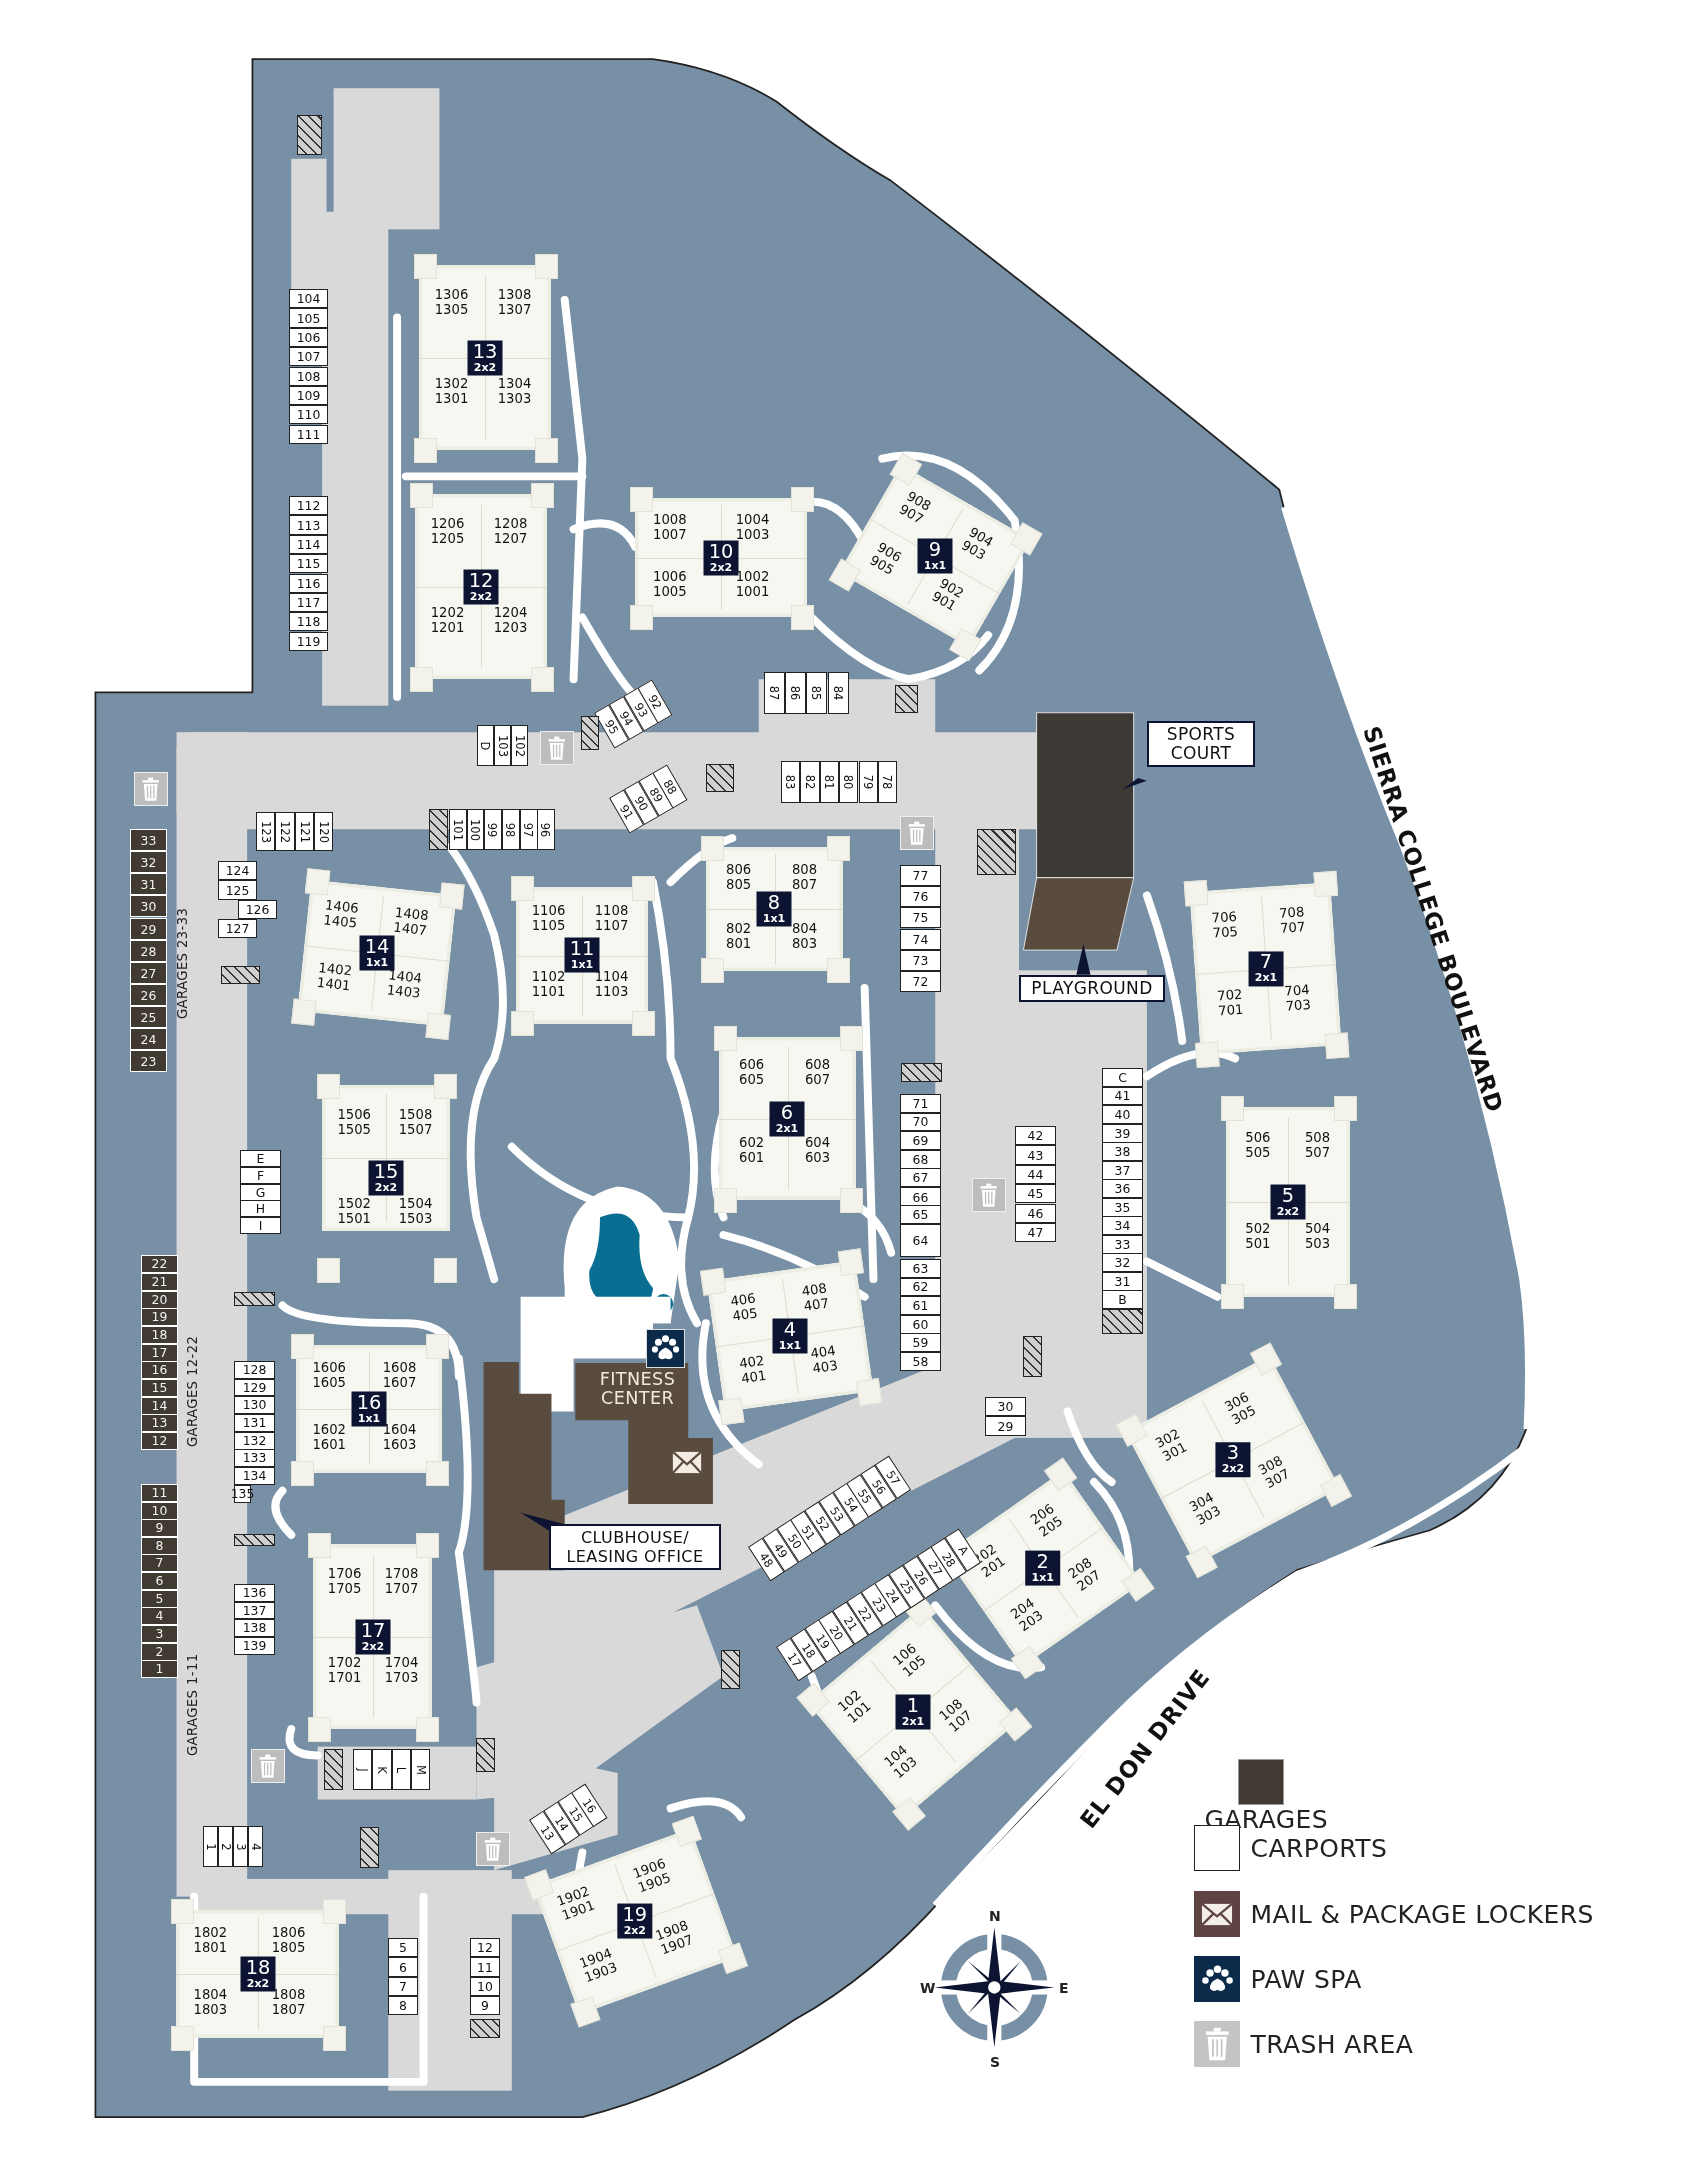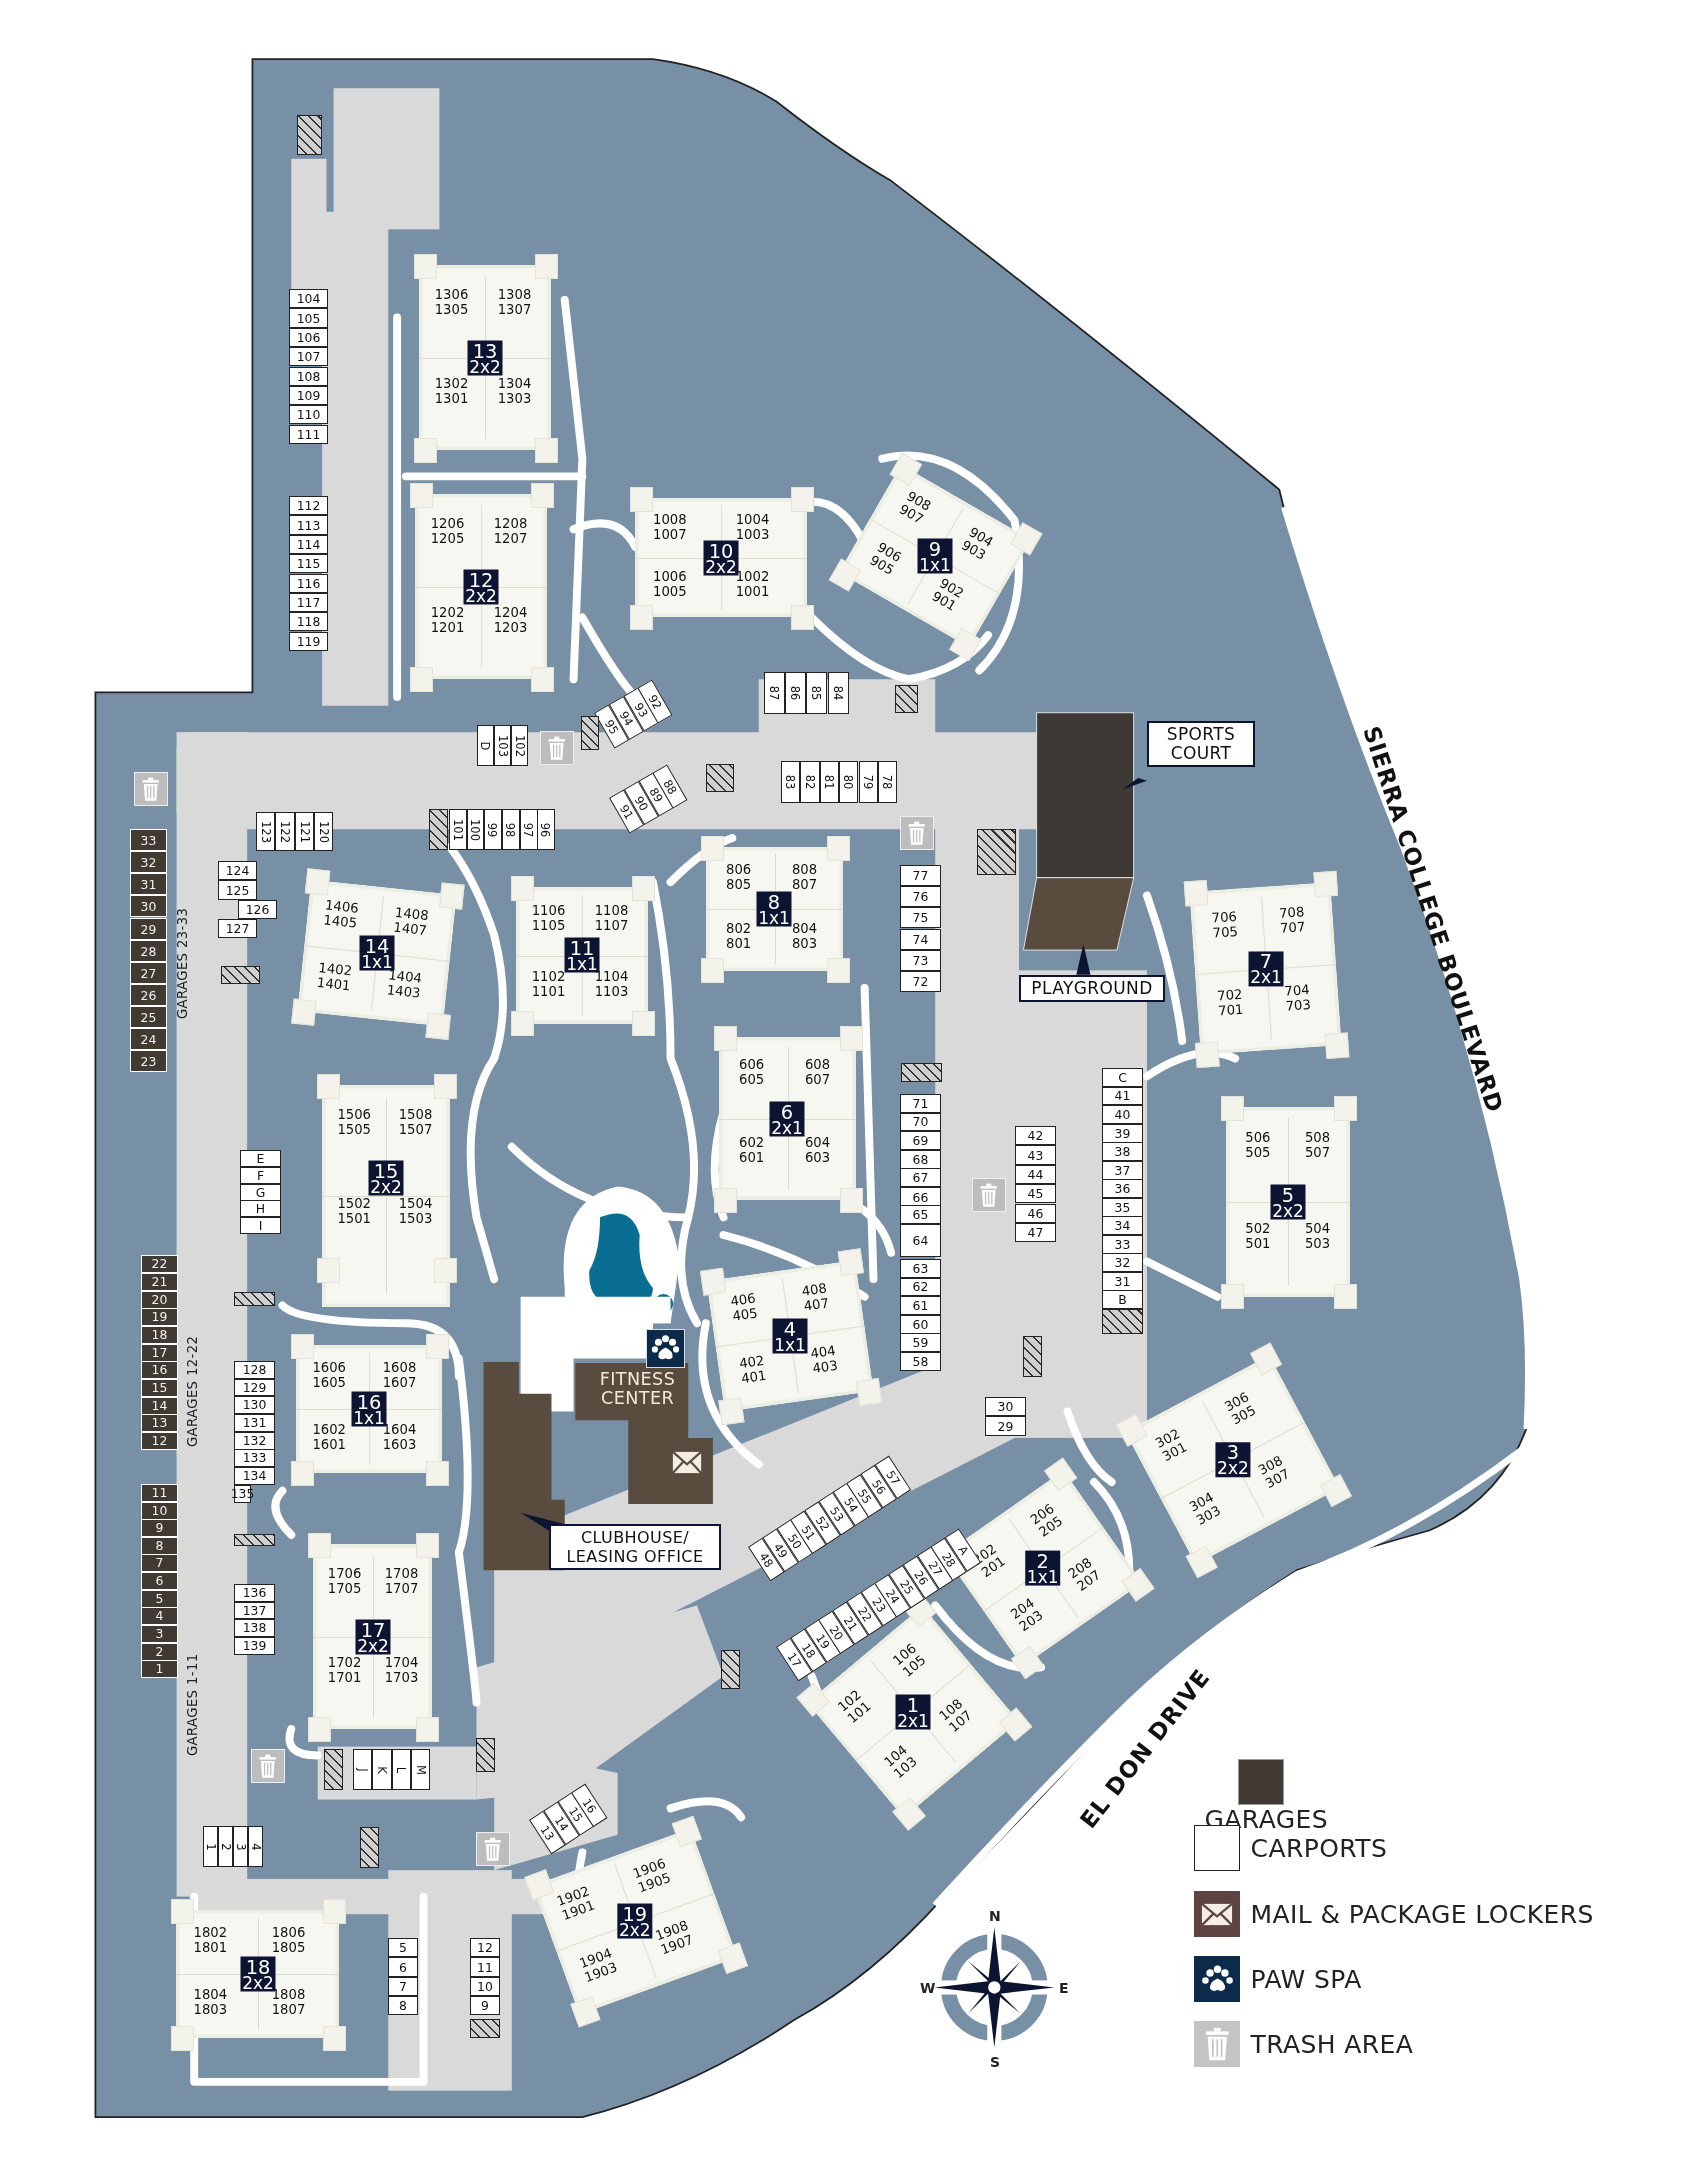--- a/index.html
+++ b/index.html
@@ -6,21 +6,21 @@
   body{width:1694px;height:2178px;position:relative;overflow:hidden;font-family:"DejaVu Sans",sans-serif;}
   #map{position:absolute;left:0;top:0;width:1694px;height:2178px;}
   .layer{position:absolute;left:0;top:0;width:1694px;height:2178px;}
   .bldg{position:absolute;background:#f7f7f2;box-shadow:0 0 0 3.5px #eceee4 inset;}
   .bldg .div-v{position:absolute;left:50%;top:6%;bottom:6%;width:0.9px;background:#dcdccf;}
   .bldg .div-h{position:absolute;top:50%;left:0;right:0;height:0.9px;background:#dcdccf;}
   .stair{position:absolute;background:#f3f3ec;border:0.9px solid #e3e3d8;}
   .unit{position:absolute;font-size:13.2px;line-height:15px;color:#111;text-align:center;width:49px;}
   .badge{position:absolute;background:#0c1431;color:#fff;text-align:center;width:35px;height:35px;transform:translate(-50%,-50%);}
   .badge .num{display:block;font-size:19.4px;line-height:19.4px;margin-top:0.9px;}
-  .badge .typ{display:block;font-size:17px;line-height:13.2px;}
+  .badge .typ{display:block;font-size:11px;line-height:13.2px;font-weight:bold;}
   .spot{position:absolute;background:#fff;border:1.3px solid #222;box-sizing:border-box;font-size:12.4px;color:#111;display:flex;align-items:center;justify-content:center;}
   .garage{position:absolute;background:#413a33;color:#f1f1f1;border:1.3px solid #fff;box-sizing:border-box;font-size:12.4px;display:flex;align-items:center;justify-content:center;}
   .glabel{position:absolute;font-size:13.2px;color:#222;letter-spacing:0.4px;transform-origin:left top;white-space:nowrap;}
   .hatch{position:absolute;border:1.3px solid #222;box-sizing:border-box;background:repeating-linear-gradient(45deg,#cfcfcf 0 5.3px,#333 5.3px 7px);}
   .trash{position:absolute;width:34px;height:34px;background:#bdbdbd;border:1.3px solid #eee;box-sizing:border-box;color:#fff;font-size:19.4px;display:flex;align-items:center;justify-content:center;}
   .callout{position:absolute;background:#fff;border:2.6px solid #0c1431;box-sizing:border-box;color:#111;font-size:17px;letter-spacing:0.4px;text-align:center;line-height:19.4px;padding:1.8px 5.3px;}
   .road{position:absolute;font-size:23px;font-weight:bold;color:#111;letter-spacing:0.9px;white-space:nowrap;transform-origin:left top;}
   .legend-row{position:absolute;left:1194px;display:flex;align-items:center;}
   .legend-swatch{width:46px;height:46px;box-sizing:border-box;display:flex;align-items:center;justify-content:center;color:#fff;font-size:25px;}
   .legend-label{margin-left:10.6px;font-size:25px;color:#222;letter-spacing:0.4px;}
@@ -393,21 +393,21 @@
         </div>
         <div class="unit" style="left: 67px; top: 114px;">
           <div>504</div>
           <div>503</div>
         </div>
         <div class="badge" style="left: 62px; top: 95px; transform: translate(-50%, -50%) rotate(0deg);">
           <span class="num">5</span>
           <span class="typ">2x2</span>
         </div>
       </div>
-      <div class="bldg" style="left: 322px; top: 1085px; width: 128px; height: 222px; transform: rotate(0deg);">
+      <div class="bldg" style="left: 322px; top: 1085px; width: 128px; height: 146px; transform: rotate(0deg);">
         <div class="div-v"></div>
         <div class="div-h"></div>
         <div class="stair" style="left: -5.3px; top: -10.6px; width: 21px; height: 23px;"></div>
         <div class="stair" style="left: 112px; top: -10.6px; width: 21px; height: 23px;"></div>
         <div class="stair" style="left: -5.3px; top: 173px; width: 21px; height: 23px;"></div>
         <div class="stair" style="left: 112px; top: 173px; width: 21px; height: 23px;"></div>
         <div class="unit" style="left: 7.7px; top: 22px;">
           <div>1506</div>
           <div>1505</div>
         </div>

